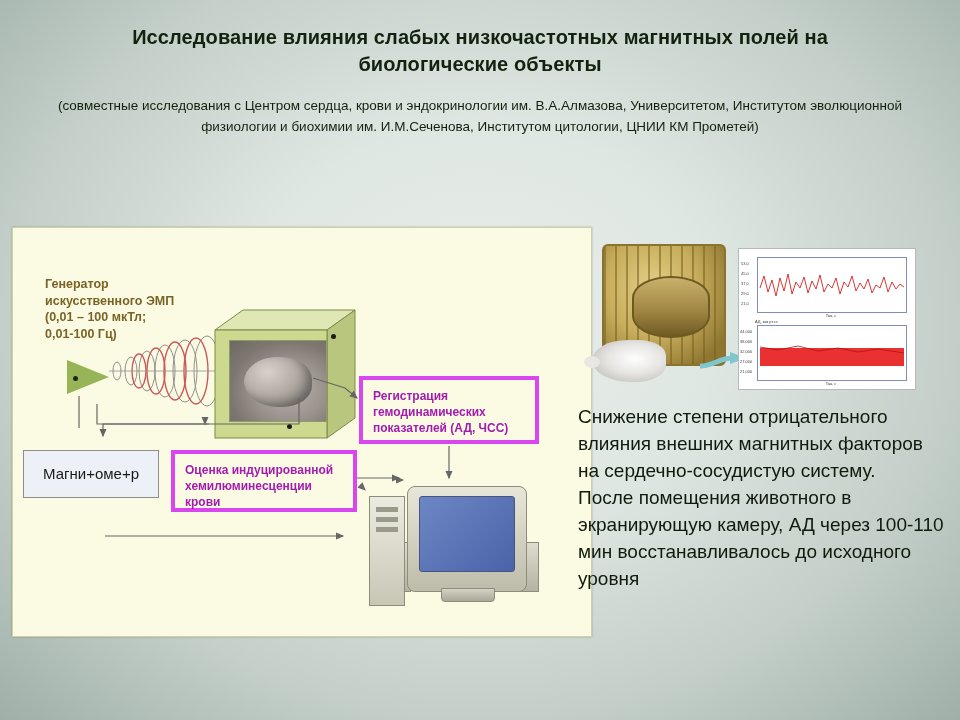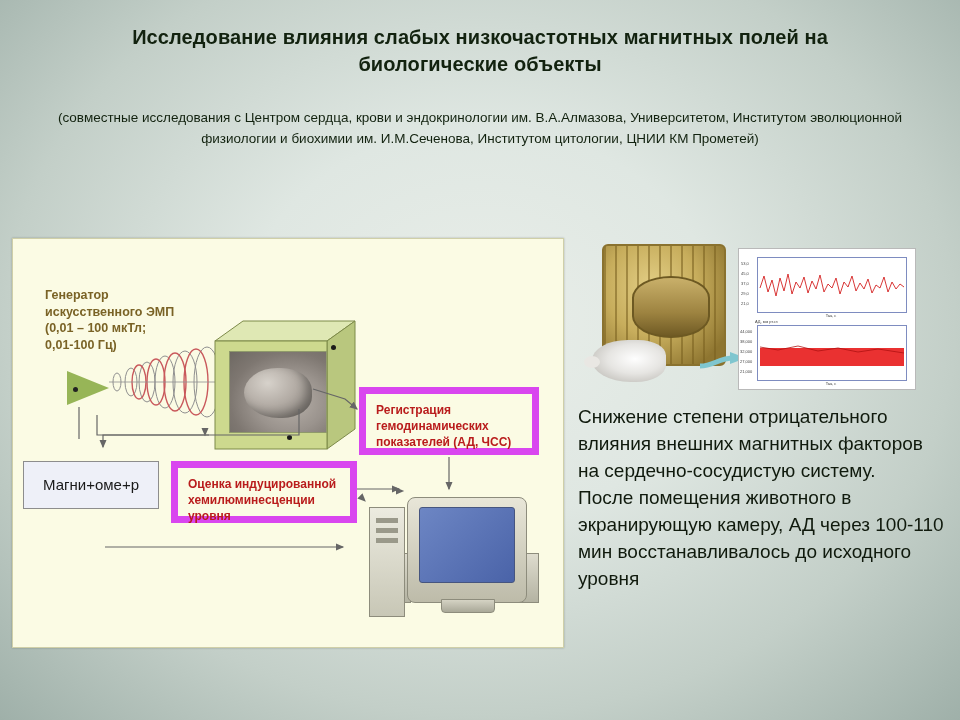--- a/index.html
+++ b/index.html
@@ -28,57 +28,58 @@
     text-align: center;
     font-size: 20px;
     font-weight: bold;
     color: #12220f;
     line-height: 1.35;
     letter-spacing: 0.1px;
   }
   .subtitle {
     position: absolute;
     left: 40px;
-    top: 108px;
+    top: 96px;
     width: 880px;
     text-align: center;
     font-size: 13.5px;
     color: #12220f;
     line-height: 1.55;
   }
 
   
   .panel {
     position: absolute;
     left: 12px;
-    top: 238px;
+    top: 227px;
     width: 550px;
     height: 408px;
     background: #fbfbe4;
     border: 1px solid #cfcfa8;
     box-shadow: 0 0 2px rgba(0,0,0,.25);
+    padding-left: 28px;
   }
 
   .lbl {
     position: absolute;
     font-size: 12.5px;
     color: #6b5a2a;
     font-weight: bold;
     line-height: 1.32;
     white-space: pre-line;
   }
   .lbl-gen { left: 32px; top: 48px; width: 190px; color: #7a6326; }
   .lbl-cam { left: 348px; top: 62px; width: 180px; color: #7a6326; }
 
   .boxed {
     position: absolute;
-    border: 7px solid #d946ef;
+    border: 4px solid #d946ef;
     background: #fbfbe4;
     font-size: 12px;
-    color: #b91c1c;
+    color: #a21caf;
     font-weight: bold;
     line-height: 1.35;
     padding: 8px 10px;
     box-sizing: border-box;
     white-space: pre-line;
   }
   .box-reg { left: 346px; top: 148px; width: 180px; height: 68px; }
   .box-chem { left: 158px; top: 222px; width: 186px; height: 62px; }
   .box-magn {
     left: 10px; top: 222px; width: 136px; height: 48px;
@@ -259,21 +260,21 @@
       <div class="photo-rat"></div>
       <div class="chamber-dot" style="left:122px; top:26px;"></div>
       <div class="chamber-dot" style="left:78px; top:116px;"></div>
     </div>
 
     <div class="boxed box-reg">Регистрация
 гемодинамических
 показателей (АД, ЧСС)</div>
     <div class="boxed box-chem">Оценка индуцированной
 хемилюминесценции
-уровня</div>
+крови</div>
     <div class="boxed box-magn">Магни+оме+р</div>
 
     <svg style="position:absolute; left:0; top:0; width:550px; height:408px;">
       <defs>
         <marker id="ah" markerWidth="8" markerHeight="8" refX="6" refY="3" orient="auto">
           <path d="M0,0 L7,3 L0,6 z" fill="#666"></path>
         </marker>
       </defs>
       <g stroke="#666" fill="none" stroke-width="1.2" marker-end="url(#ah)">
         <path d="M300,150 L332,160 L344,170"></path>

